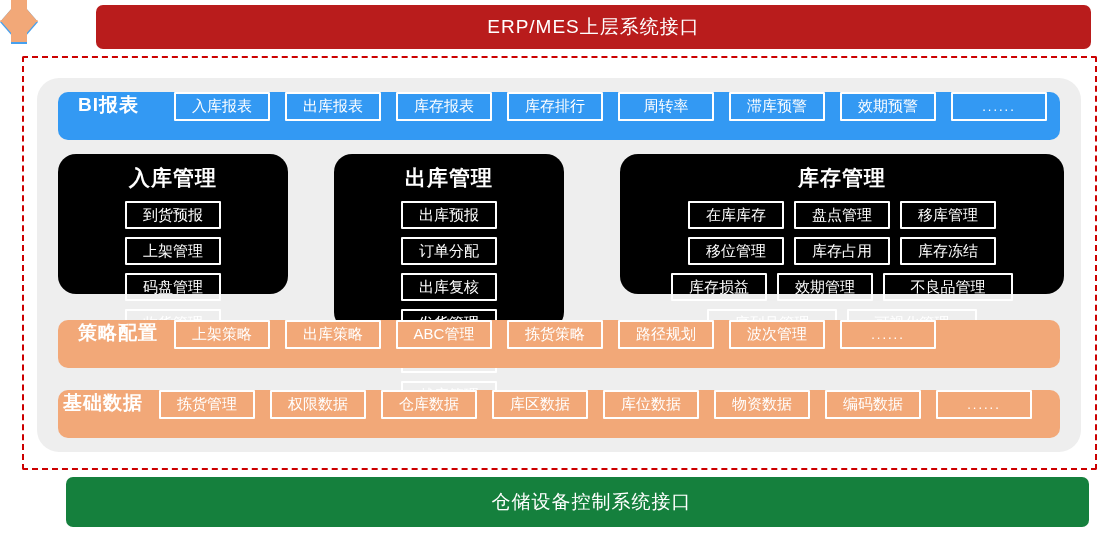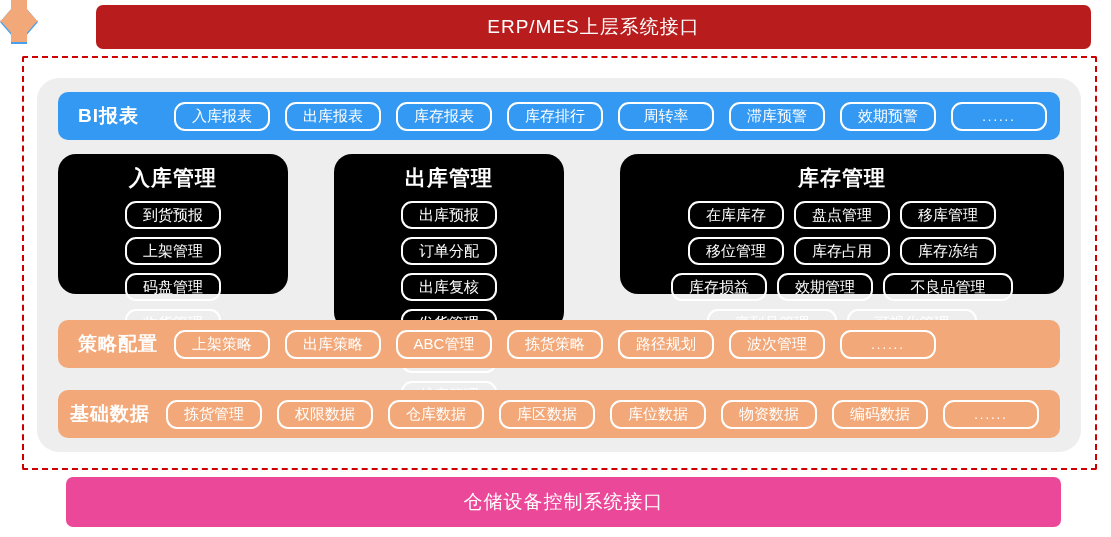--- a/index.html
+++ b/index.html
@@ -38,21 +38,22 @@
     width: 995px;
     height: 44px;
     background: #b91c1c;
     margin-left: 30px;
   }
   .iface-bottom {
     left: 66px;
     top: 477px;
     width: 995px;
     height: 50px;
-    background: #ec4899;
+    background: #15803d;
+    padding-left: 28px;
   }
 
   
   .dashed-frame {
     position: absolute;
     left: 22px;
     top: 56px;
     width: 1075px;
     height: 414px;
     border: 2px dashed #cc0000;
@@ -116,34 +117,34 @@
     width: 1044px;
     height: 374px;
     background: #eeeeee;
     border-radius: 22px;
   }
 
   
   .band {
     position: absolute;
     display: flex;
-    align-items: center;
+    align-items: flex-start;
     border-radius: 10px;
     box-sizing: border-box;
   }
   .band-title {
     color: #ffffff;
     font-size: 19px;
     font-weight: bold;
     letter-spacing: 1px;
     white-space: nowrap;
   }
   .chip {
     border: 2px solid #ffffff;
-    border-radius: 11px;
+    border-radius: 1px;
     color: #ffffff;
     font-size: 15px;
     display: flex;
     align-items: center;
     justify-content: center;
     box-sizing: border-box;
     white-space: nowrap;
   }
   .chip.dots { font-size: 13px; letter-spacing: 2px; }
 
@@ -164,21 +165,21 @@
     padding-left: 20px;
   }
   .band-strategy .band-title { width: 96px; }
   .band-strategy .chip { width: 96px; height: 29px; margin-right: 15px; }
   .band-strategy .chip:last-child { margin-right: 0; }
 
   
   .band-basedata {
     left: 58px; top: 390px; width: 1002px; height: 48px;
     background: #f2a878;
-    padding-left: 12px;
+    padding-left: 5px;
   }
   .band-basedata .band-title { width: 96px; }
   .band-basedata .chip { width: 96px; height: 29px; margin-right: 15px; }
   .band-basedata .chip:last-child { margin-right: 0; }
 
   
   .card {
     position: absolute;
     background: #000000;
     border-radius: 18px;

